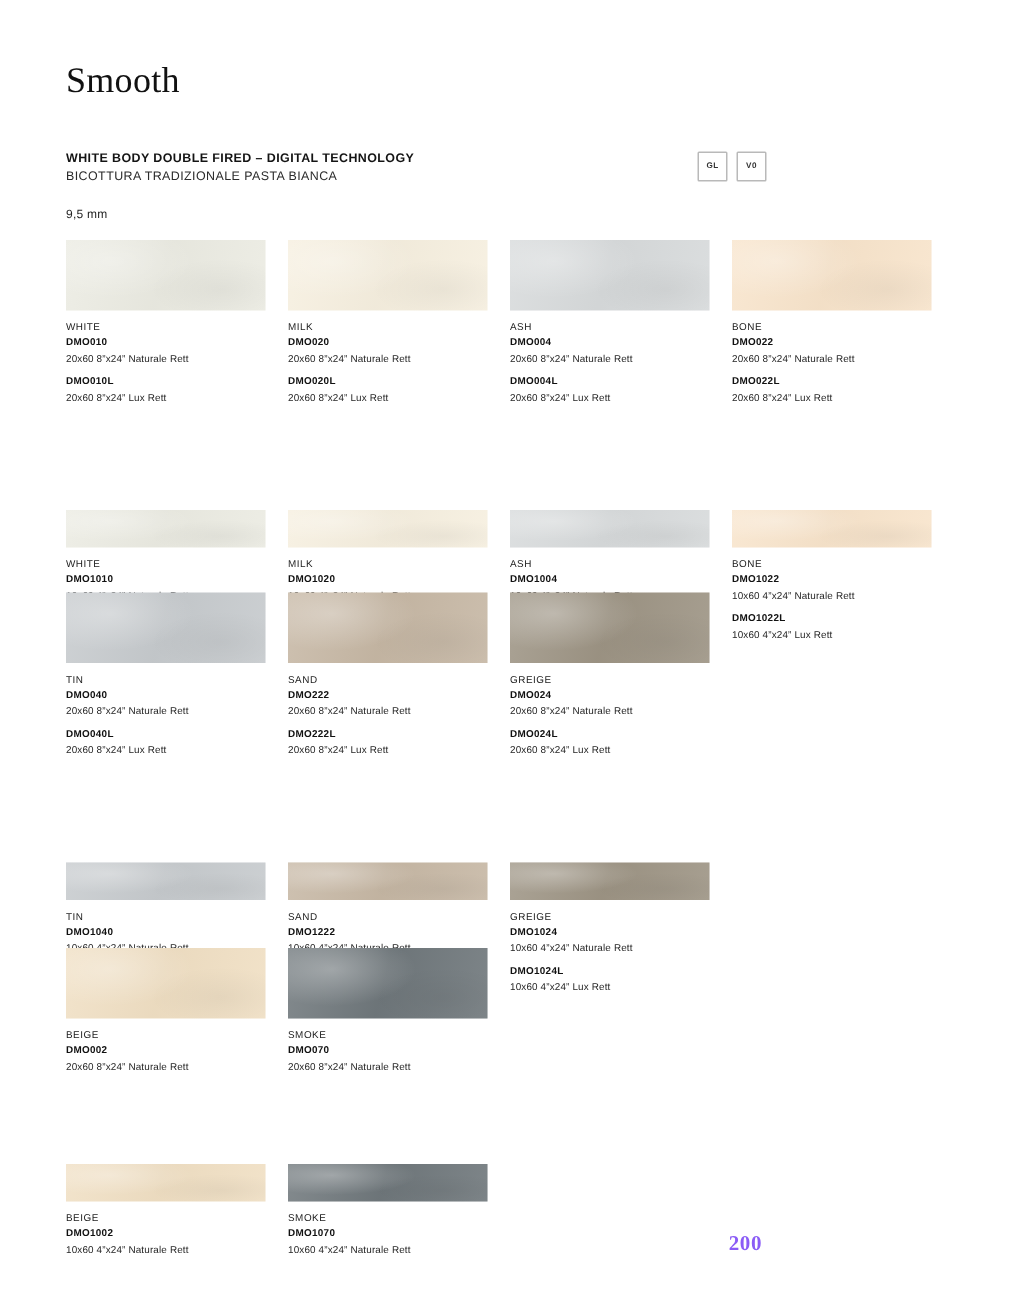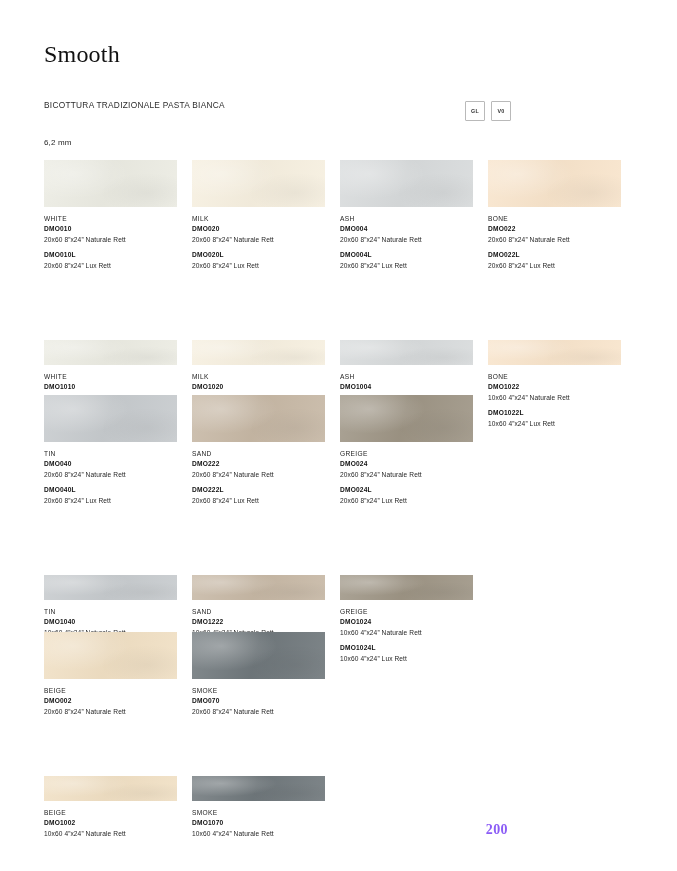--- a/index.html
+++ b/index.html
@@ -174,24 +174,25 @@
   }
 </style>
 </head>
 <body>
 
 <div class="page">
 
   <div class="page-title">Smooth</div>
 
   <div class="header-block">
+    <div class="header-line1">WHITE BODY DOUBLE FIRED – DIGITAL TECHNOLOGY</div>
     <div class="header-line2">BICOTTURA TRADIZIONALE PASTA BIANCA</div>
   </div>
 
-  <div class="thickness">6,2 mm</div>
+  <div class="thickness">9,5 mm</div>
 
   <div class="badges" id="badges-container">
       <div class="badge">GL</div>
       <div class="badge">V0</div>
     </div>
 
   <div id="sections-root">
       <div class="section" style="top: 160px;">
         <div class="swatch-row">
           <div class="cell">

